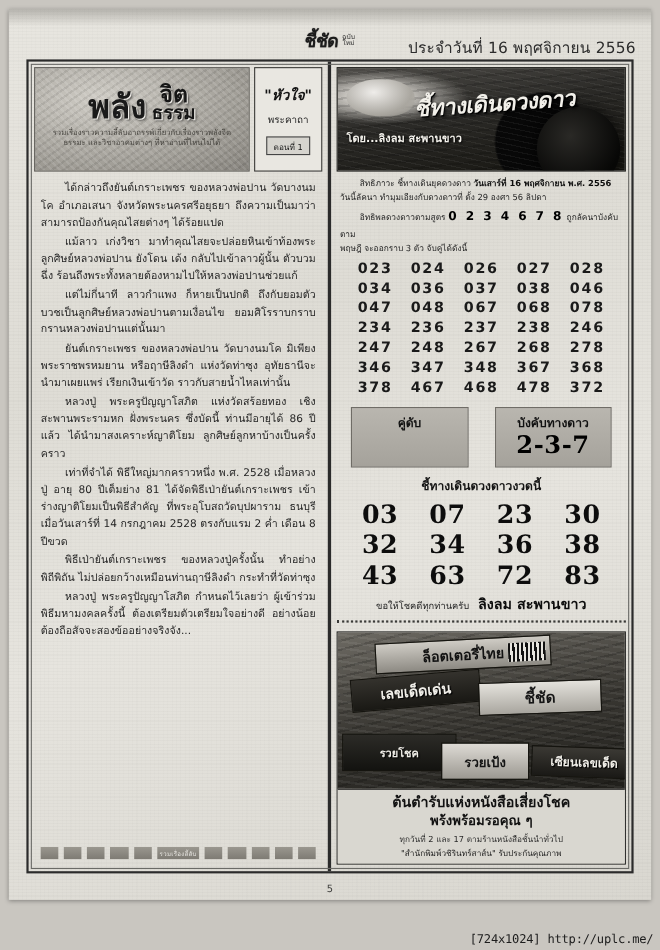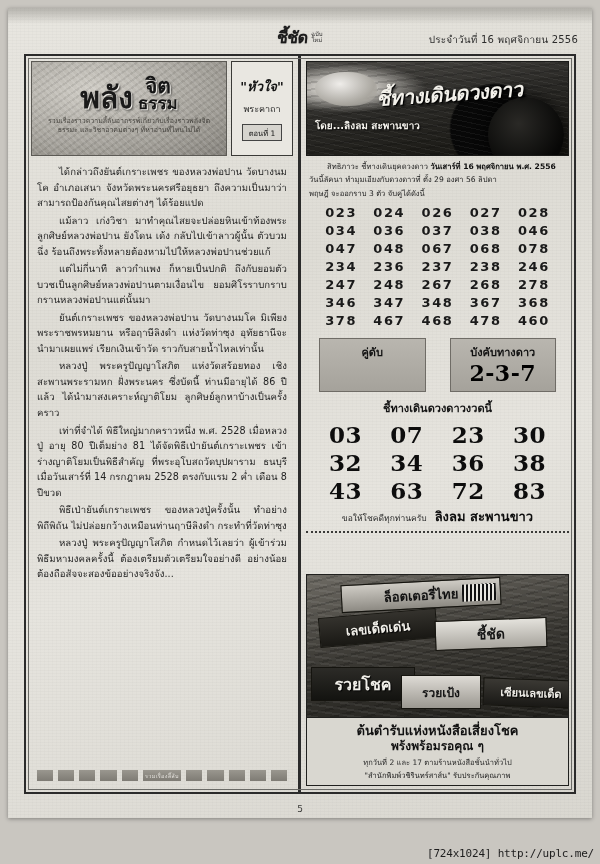--- a/index.html
+++ b/index.html
@@ -57,21 +57,21 @@
     text-shadow: 0 0 1px rgba(0,0,0,.6);
     transform: skewX(-6deg);
   }
   .top-logo .logo-sub {
     font-size: 6px; color: #2a2a2a; line-height: 1.05;
     margin-left: 3px; text-align: center;
   }
   .top-date {
     position: absolute;
     right: 14px; top: 14px;
-    font-size: 10px; color: #2c2c2c;
+    font-size: 14px; color: #2c2c2c;
     letter-spacing: .2px;
   }
 
   
   .frame {
     position: absolute;
     left: 16px; top: 46px;
     width: 552px; height: 740px;
     border: 2px solid #2b2b2b;
     background: transparent;
@@ -341,21 +341,21 @@
   .m1 { left: 34px; top: 6px;   width: 160px; height: 28px; font-size: 13px;
         background: linear-gradient(180deg,#cfccc5,#8c8982); color:#121212;
         text-shadow:none; transform: rotate(-3deg); }
   .m1 .bar { position:absolute; right:4px; top:5px; width:34px; height:17px;
         background: repeating-linear-gradient(90deg,#111 0 2px,#e8e6e0 2px 4px); }
   .m2 { left: 12px; top: 38px;  width: 118px; height: 30px; font-size: 13px;
         background: linear-gradient(180deg,#34322d,#191814); transform: rotate(-5deg); }
   .m3 { left: 128px; top: 44px; width: 112px; height: 30px; font-size: 14px;
         background: linear-gradient(180deg,#e4e2dc,#a8a59e); color:#161616;
         text-shadow:none; transform: rotate(-2deg); }
-  .m4 { left: 4px;  top: 92px;  width: 104px; height: 34px; font-size: 16px;
+  .m4 { left: 4px;  top: 92px;  width: 104px; height: 34px; font-size: 10px;
         background: linear-gradient(180deg,#2c2b27,#131310); }
   .m5 { left: 94px; top: 100px; width: 80px; height: 34px; font-size: 12px;
         background: linear-gradient(180deg,#dedbd5,#9b9891); color:#141414;
         text-shadow:none; }
   .m6 { left: 176px; top: 104px; width: 96px; height: 28px; font-size: 11px;
         background: linear-gradient(180deg,#3b3934,#1a1916); transform: rotate(2deg); }
 
   .ad-text {
     background: #d9d7d0;
     padding: 5px 4px 4px;
@@ -457,20 +457,25 @@
         <div class="ban-title">ชี้ทางเดินดวงดาว</div>
         <div class="ban-author">โดย...ลิงลม สะพานขาว</div>
       </div>
 
       <div class="r-lines">
         <div class="ind">
           <span>สิทธิภาวะ ชี้ทางเดินยุคดวงดาว</span>
           <b>วันเสาร์ที่ 16 พฤศจิกายน พ.ศ. 2556</b>
         </div>
         <div>วันนี้ลัคนา ทำมุมเอียงกับดวงดาวที่ ตั้ง 29 องศา 56 ลิปดา</div>
+        <div class="ind">
+          <span>อิทธิพลดวงดาวตามสูตร</span>
+          <span class="big">0 2 3 4 6 7 8</span>
+          <span>ถูกลัคนาบังคับตาม</span>
+        </div>
         <div>พฤษฎี  จะออกราบ 3 ตัว จับคู่ได้ดังนี้</div>
       </div>
 
       <div class="numgrid">
         <div>023</div>
         <div>024</div>
         <div>026</div>
         <div>027</div>
         <div>028</div>
 
@@ -501,21 +506,21 @@
         <div>346</div>
         <div>347</div>
         <div>348</div>
         <div>367</div>
         <div>368</div>
 
         <div>378</div>
         <div>467</div>
         <div>468</div>
         <div>478</div>
-        <div>460</div>
+        <div>372</div>
       </div>
 
       <div class="boxes">
         <div class="hbox">
           <div class="hbox-label">คู่ดับ</div>
         </div>
         <div class="hbox">
           <div class="hbox-label">บังคับทางดาว</div>
           <div class="hbox-value">2-3-7</div>
         </div>

